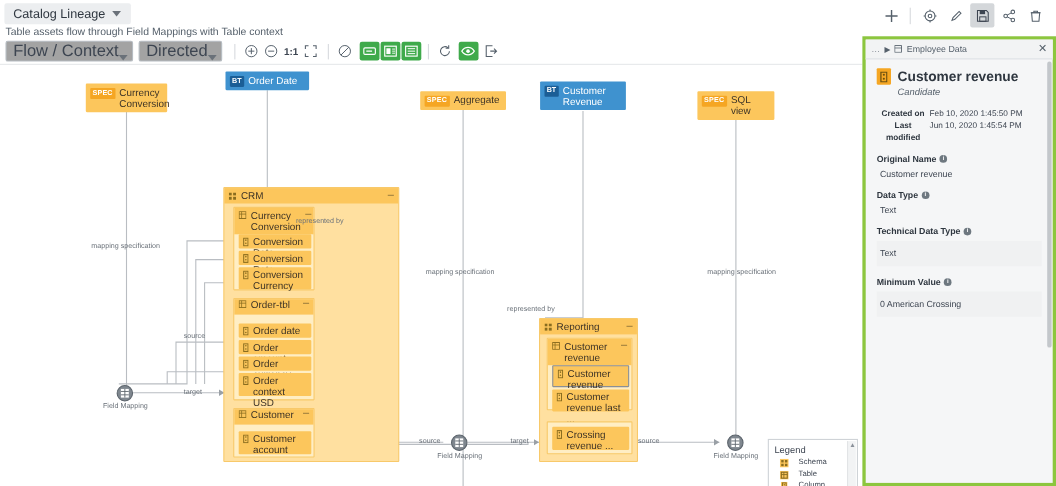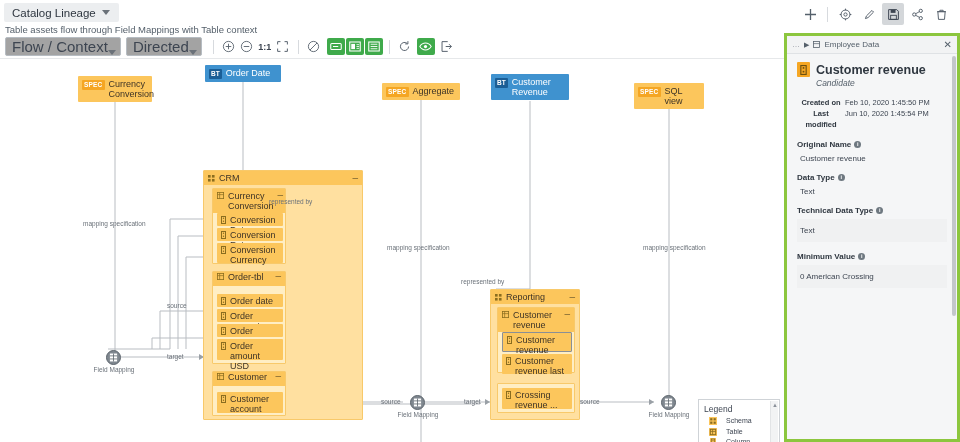--- a/index.html
+++ b/index.html
@@ -391,21 +391,21 @@
               <circle cx="2.5" cy="5.2" r=".7" fill="#8a6d1f"></circle>
             </svg>
           <span class="lbl">Order currency</span>
         </div>
         <div class="col" style="left:4px;top:67px;width:66px;height:21px;">
           <svg class="g-col" viewBox="0 0 5 8">
               <rect x="0.5" y="0.5" width="4" height="7" fill="none" stroke="#8a6d1f" stroke-width="1"></rect>
               <circle cx="2.5" cy="2.3" r=".7" fill="#8a6d1f"></circle>
               <circle cx="2.5" cy="5.2" r=".7" fill="#8a6d1f"></circle>
             </svg>
-          <span class="lbl">Order amount USD</span>
+          <span class="lbl">Order context USD</span>
         </div>
       </div>
 
       <div class="table" style="left:8px;top:200px;width:74px;height:45px;">
         <div class="table-hd">
           <svg class="g-table" viewBox="0 0 8 8">
               <rect x="0.4" y="0.4" width="7.2" height="7.2" fill="none" stroke="#8a6d1f" stroke-width="1"></rect>
               <path d="M0.4 3h7.2M3 0.4v7.2" stroke="#8a6d1f" stroke-width=".8"></path>
             </svg>
           <span class="lbl">Customer</span>

